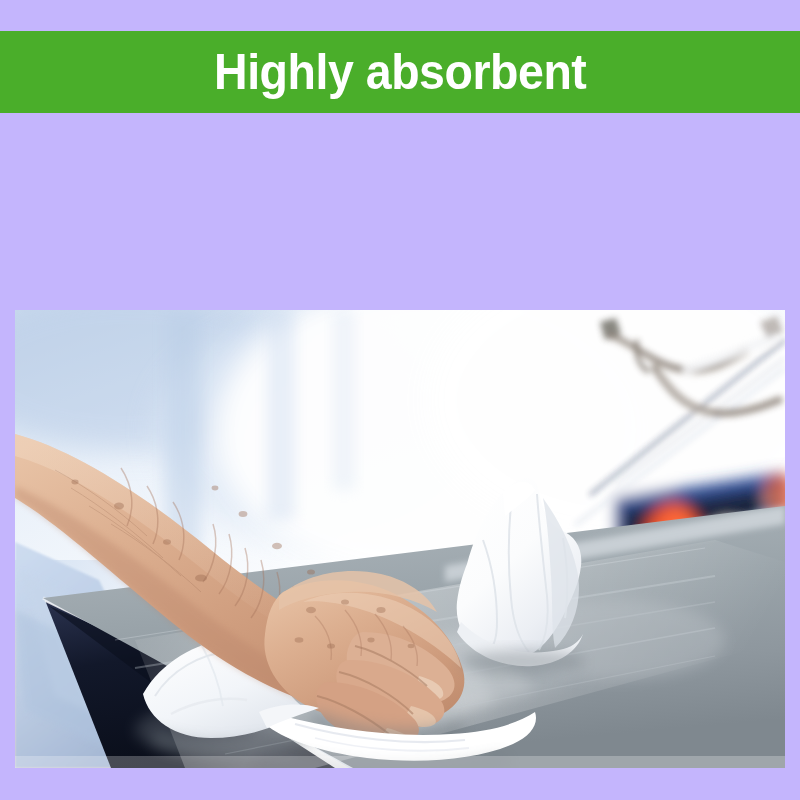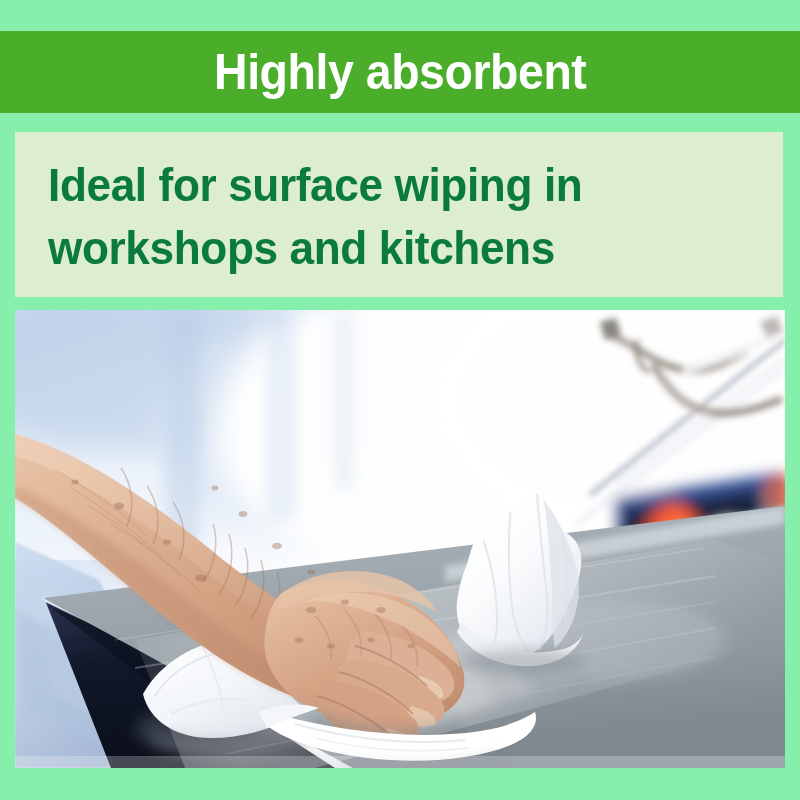--- a/index.html
+++ b/index.html
@@ -12,21 +12,21 @@
     background: #ffffff;
     font-family: "Liberation Sans", sans-serif;
     overflow: hidden;
     position: relative;
   }
 
   .page {
     position: relative;
     width: 800px;
     height: 800px;
-    background: #86efac;
+    background: #c4b5fd;
   }
 
   
   .banner {
     position: absolute;
     left: 0;
     top: 31px;
     width: 800px;
     height: 82px;
     background: #4aae2a;
@@ -92,26 +92,20 @@
 </style>
 </head>
 <body>
 
 <div class="page">
 
   <div class="banner">
     <div class="banner-text">Highly absorbent</div>
   </div>
 
-  <div class="subpanel">
-    <div class="subpanel-text">
-      <span class="subpanel-line">Ideal for surface wiping in</span>
-      <span class="subpanel-line">workshops and kitchens</span>
-    </div>
-  </div>
 
   <div class="photo">
     <svg viewBox="0 0 770 458" preserveAspectRatio="none">
       <defs>
 
         <linearGradient id="gWall" x1="0" y1="0" x2="1" y2="0.35">
           <stop offset="0%" stop-color="#c3d4ea"></stop>
           <stop offset="22%" stop-color="#dbe6f4"></stop>
           <stop offset="42%" stop-color="#f6f9fd"></stop>
           <stop offset="60%" stop-color="#ffffff"></stop>

